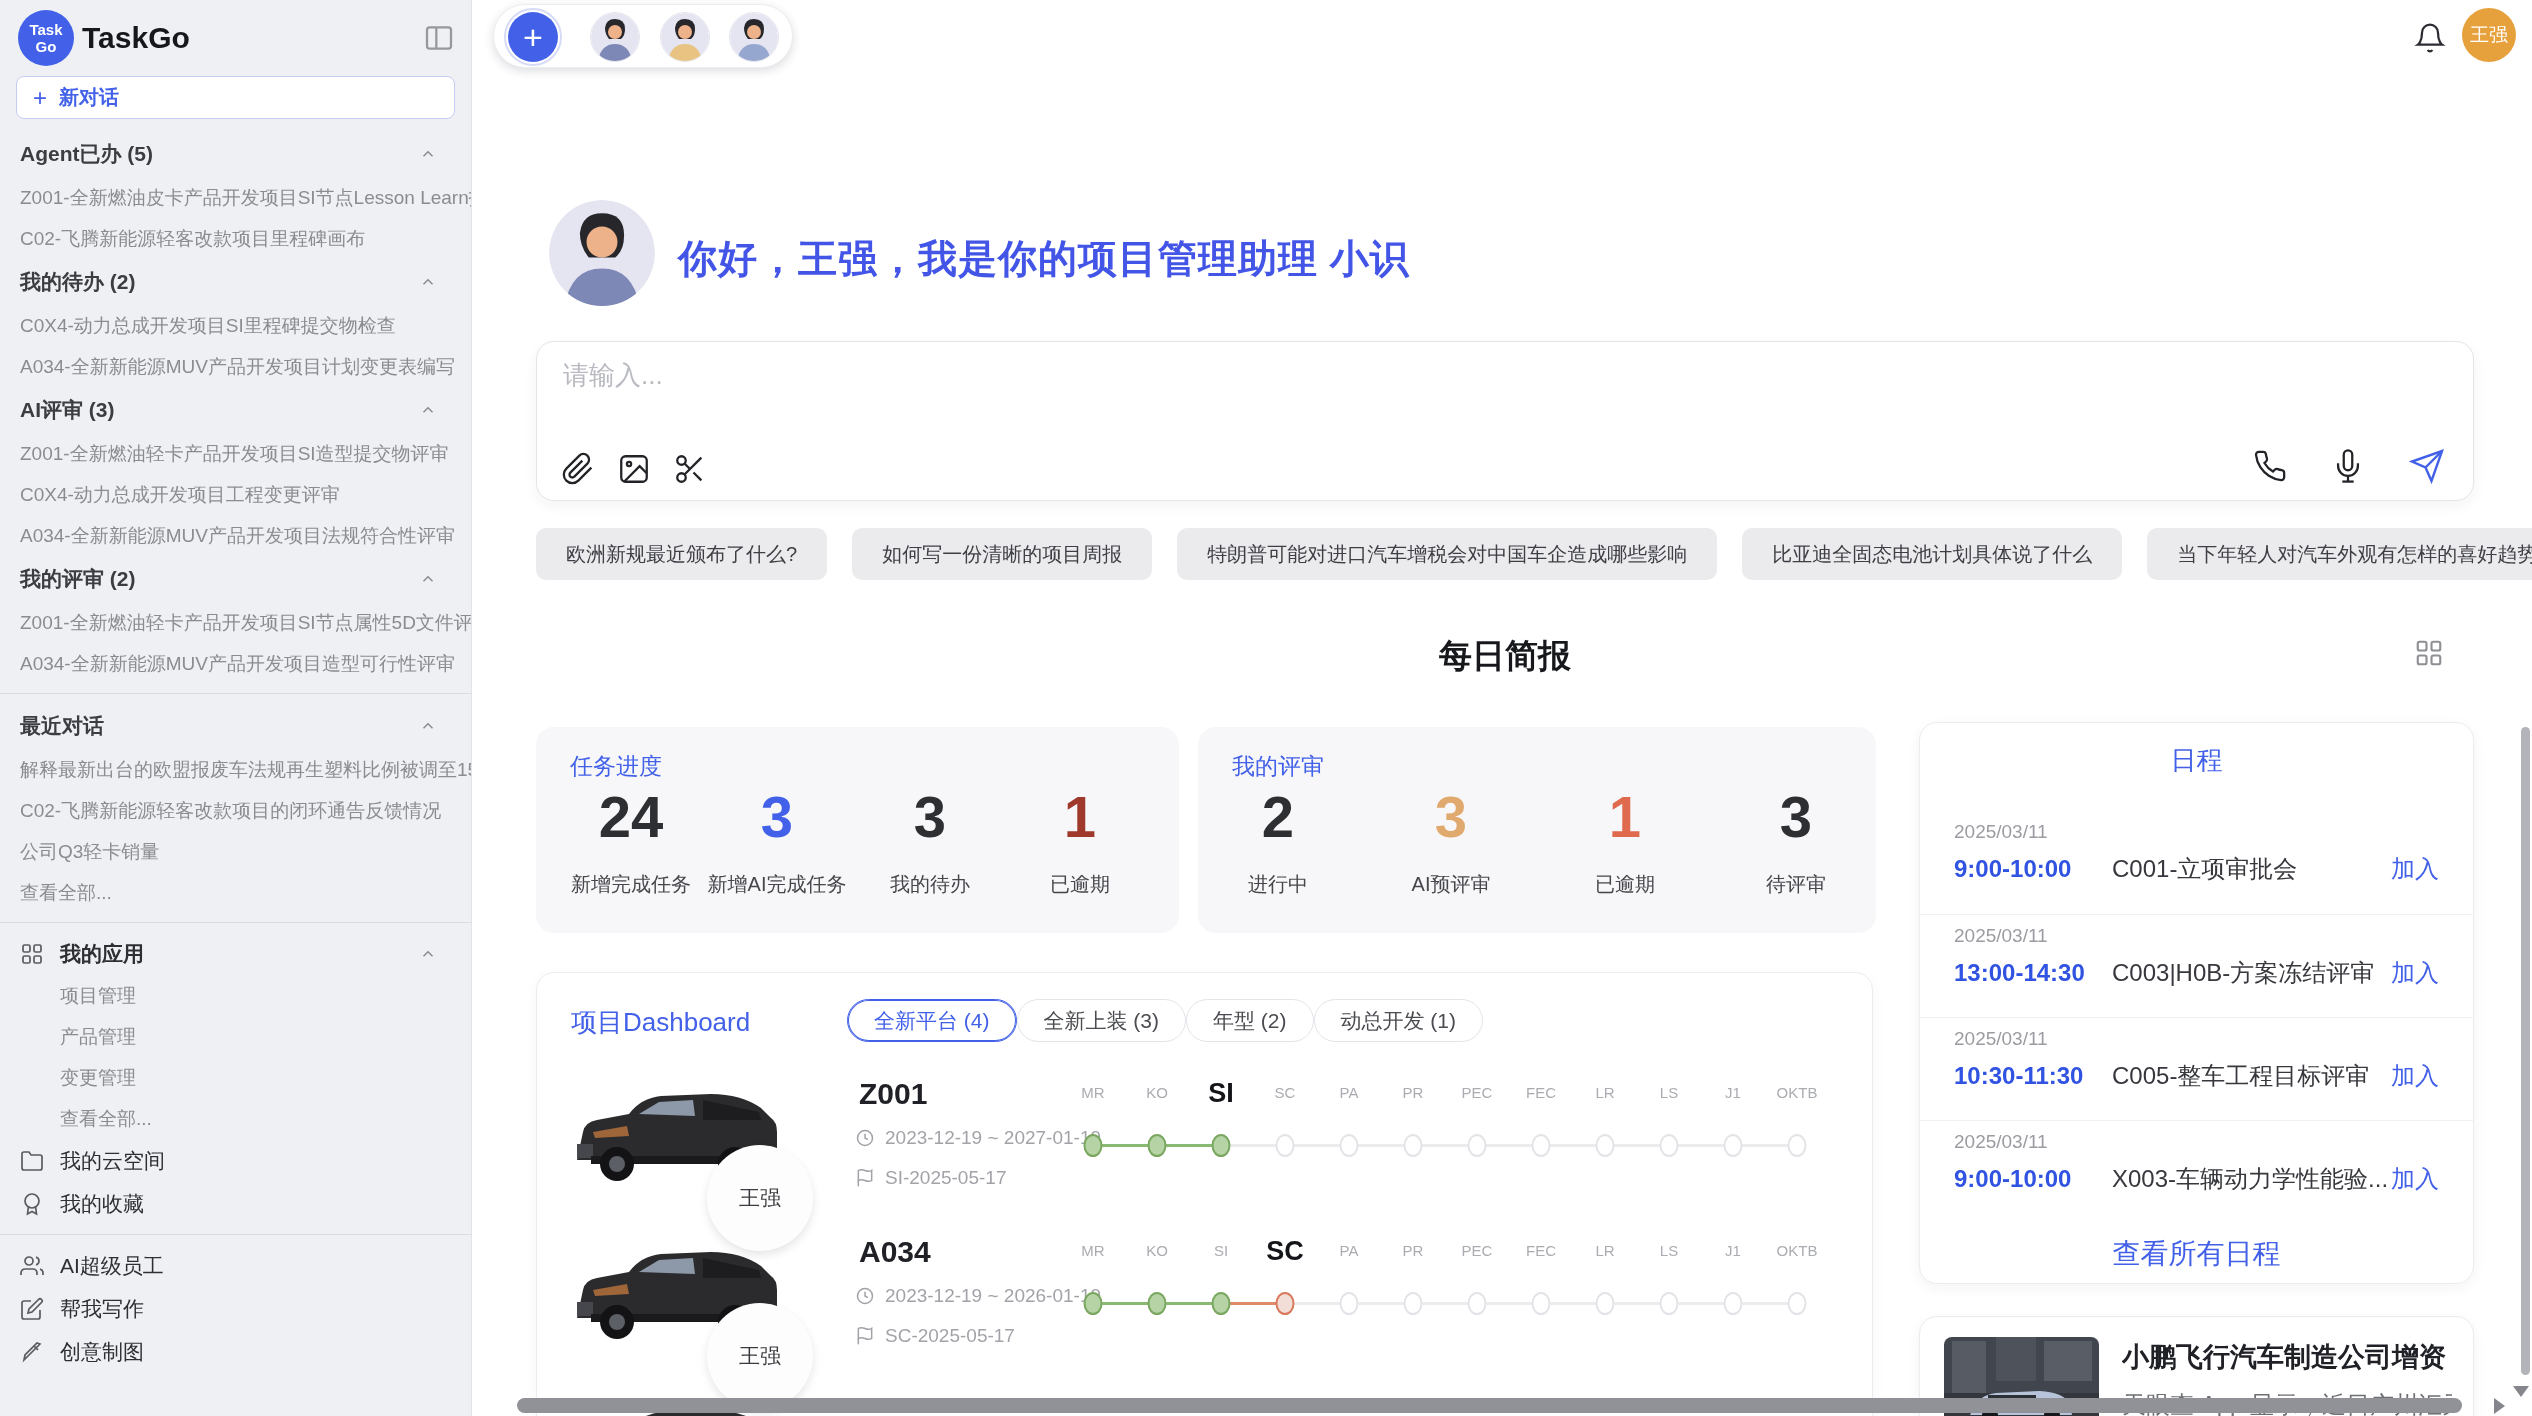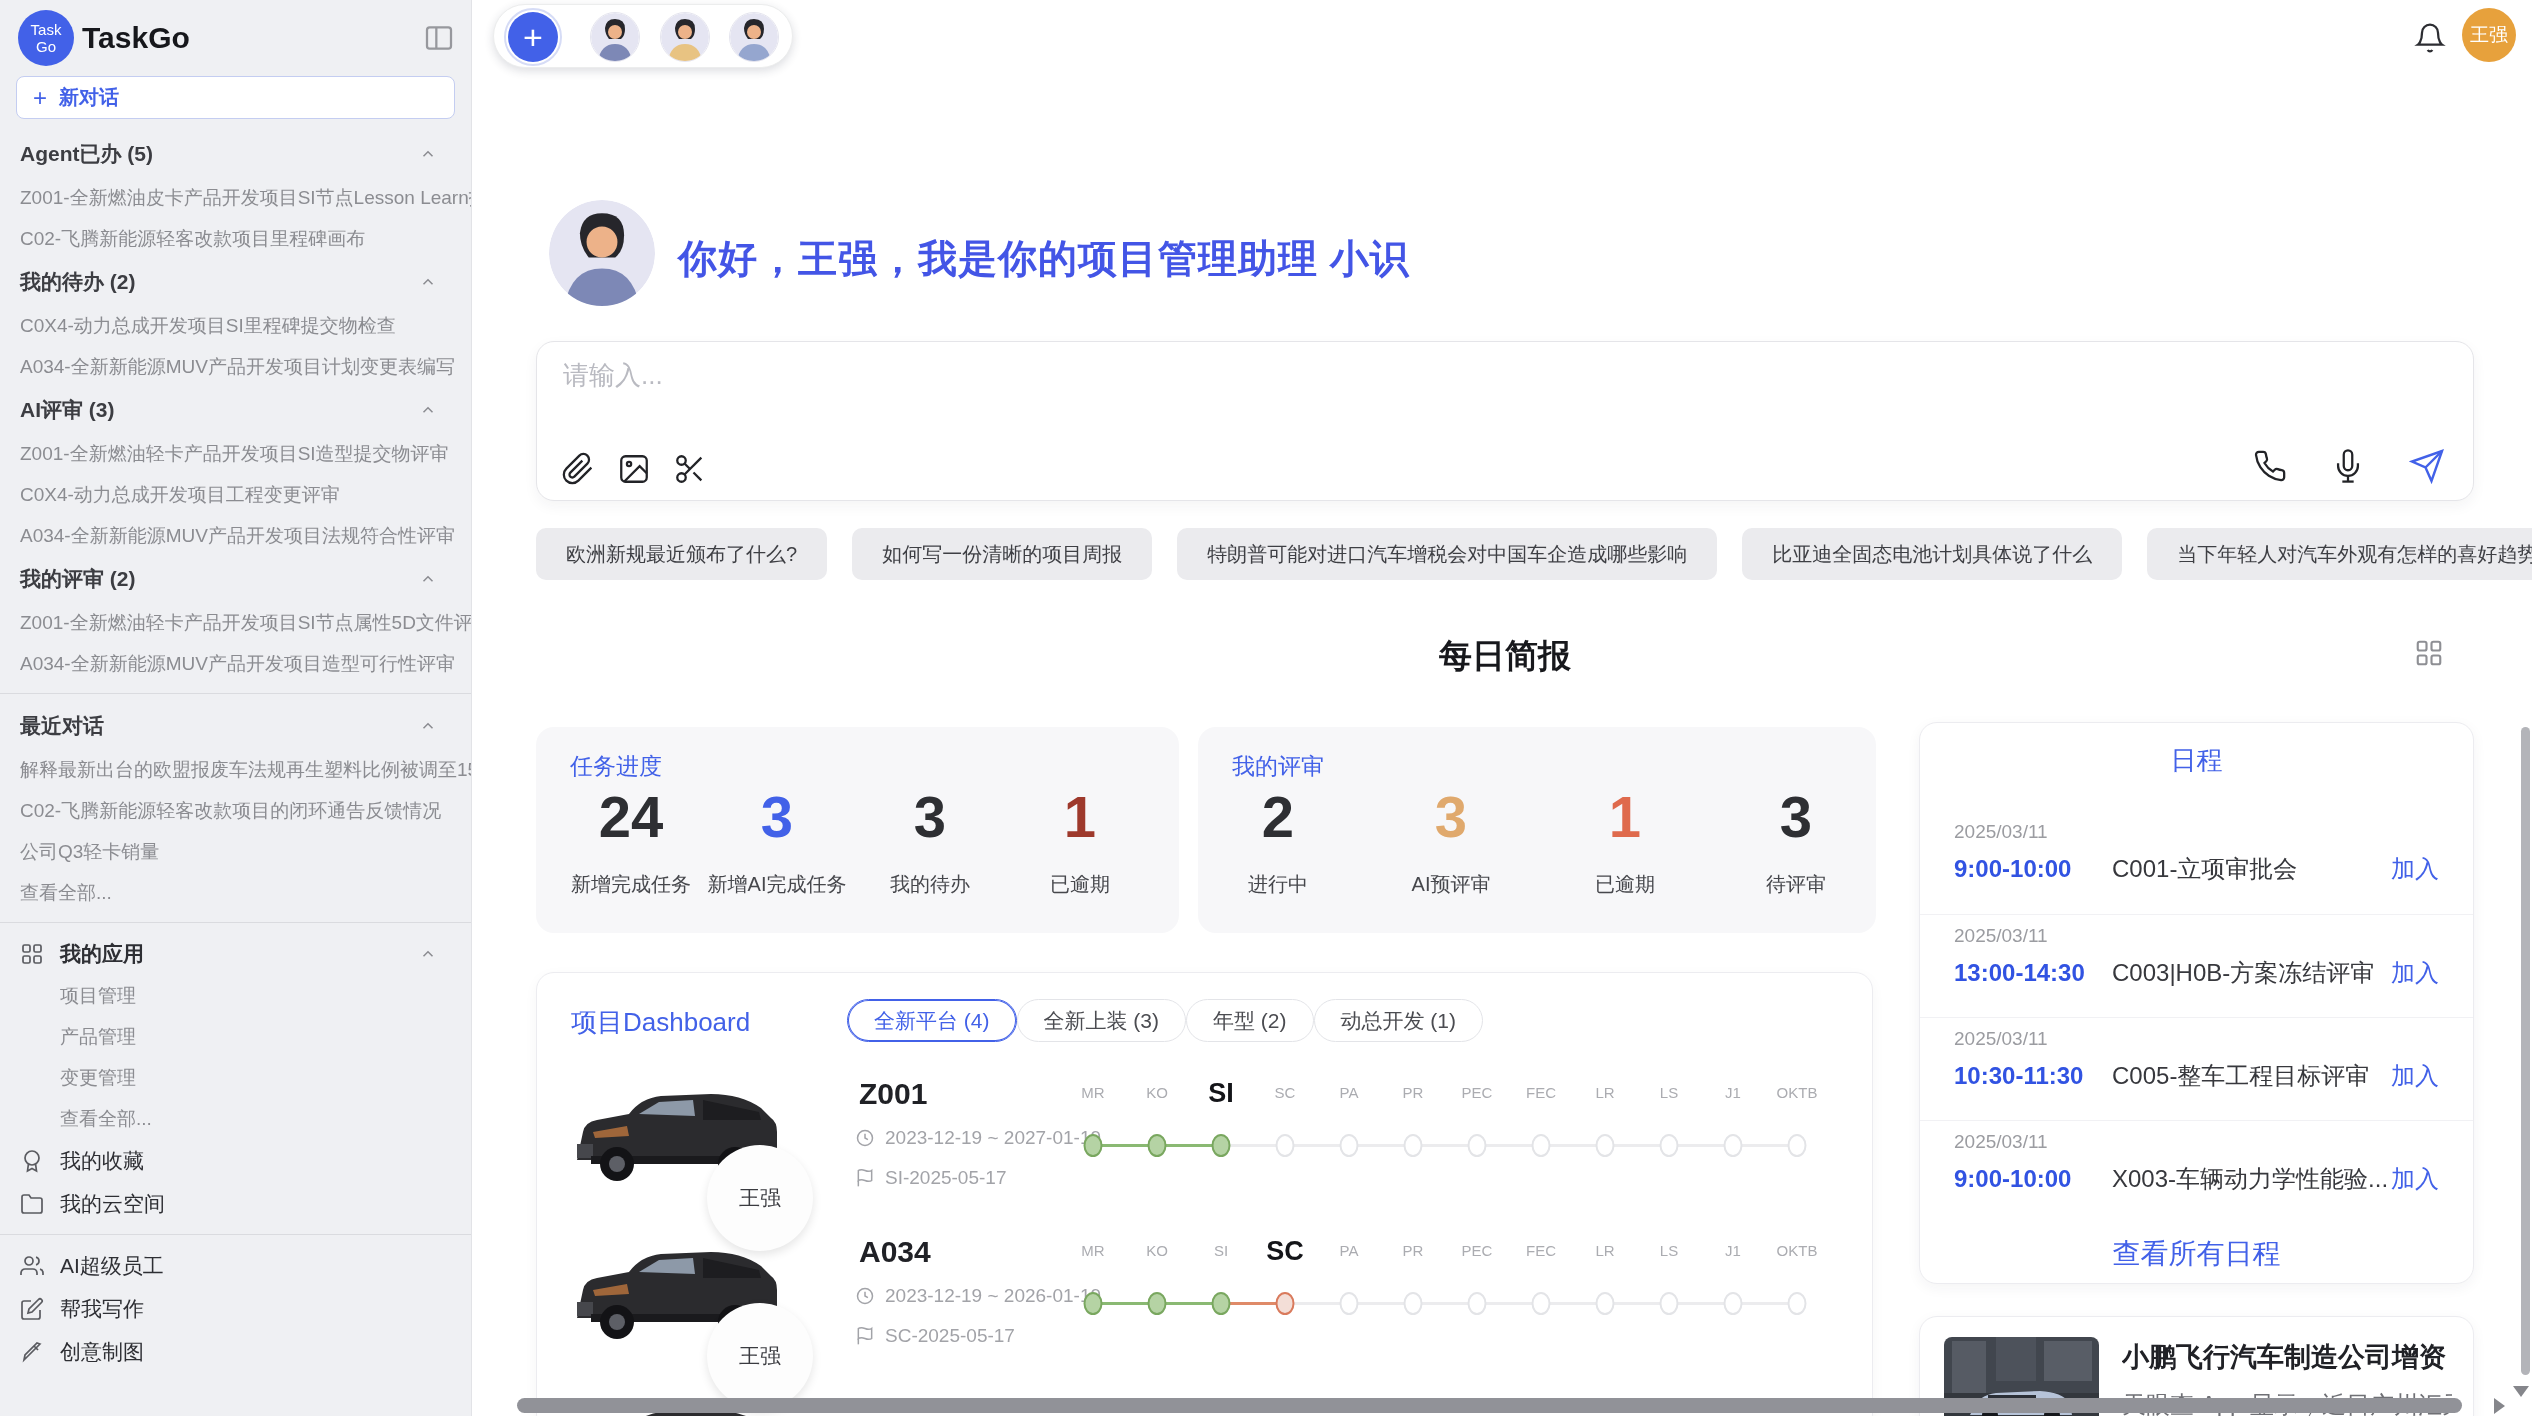--- a/index.html
+++ b/index.html
@@ -3,21 +3,21 @@
 <meta charset="utf-8">
 <style>
   *{margin:0;padding:0;box-sizing:border-box;}
   html,body{width:2532px;height:1416px;overflow:hidden;background:#fff;
     font-family:"Liberation Sans","DejaVu Sans",sans-serif;color:#2f3034;}
   .page{position:relative;width:2532px;height:1416px;}
 
   
   .sidebar{position:absolute;left:0;top:0;width:472px;height:1416px;background:#eff0f3;border-right:1px solid #e2e3e7;overflow:hidden;}
   .sb-head{display:flex;align-items:center;padding:10px 16px 0 18px;height:66px;}
-  .logo{width:56px;height:56px;border-radius:50%;background:#4261e8;color:#fff;display:flex;flex-direction:column;align-items:center;justify-content:center;font-size:15px;font-weight:400;line-height:17px;}
+  .logo{width:56px;height:56px;border-radius:50%;background:#4261e8;color:#fff;display:flex;flex-direction:column;align-items:center;justify-content:center;font-size:15px;font-weight:700;line-height:17px;}
   .app-title{font-size:30px;font-weight:700;color:#17181c;margin-left:8px;flex:1;}
   .icon{display:inline-flex;align-items:center;justify-content:center;}
   .sb-collapse{color:#97989d;cursor:pointer;}
   .new-chat{margin:10px 16px 0 16px;height:43px;border:1px solid #c4cdf1;border-radius:8px;background:#fff;display:flex;align-items:center;gap:12px;padding:0 16px;color:#4261e8;font-size:20px;font-weight:600;cursor:pointer;}
   .new-chat .plus{font-size:24px;font-weight:400;}
   .sb-list{margin-top:12px;}
   .sb-sec-h{height:46px;display:flex;align-items:center;justify-content:space-between;padding:0 34px 0 20px;font-size:21px;font-weight:600;color:#3c3d42;cursor:pointer;}
   .sb-item{height:41px;line-height:41px;padding:0 20px;font-size:19px;color:#8b8c91;white-space:nowrap;overflow:hidden;cursor:pointer;}
   .sb-div{height:1px;background:#dadbdf;margin:9px 0;}
   .sb-row{height:43px;display:flex;align-items:center;gap:16px;padding:0 34px 0 20px;font-size:21px;color:#2e2f34;cursor:pointer;}
@@ -253,33 +253,33 @@
           </span>
       </div>
       <div class="sb-item sb-sub">项目管理</div>
       <div class="sb-item sb-sub">产品管理</div>
       <div class="sb-item sb-sub">变更管理</div>
       <div class="sb-item sb-sub">查看全部...</div>
 
       <div class="sb-row">
         <span class="icon g-ic">
             <svg width="24" height="24" viewBox="0 0 24 24" fill="none" stroke="currentColor" stroke-width="1.7">
-              <circle cx="12" cy="9" r="7"></circle>
-              <polyline points="8.5 14.5 7.5 22 12 19.5 16.5 22 15.5 14.5"></polyline>
-            </svg>
-          </span>
-        <span>我的收藏</span>
+              <path d="M22 19a2 2 0 0 1-2 2H4a2 2 0 0 1-2-2V5a2 2 0 0 1 2-2h5l2 3h9a2 2 0 0 1 2 2z"></path>
+            </svg>
+          </span>
+        <span>我的云空间</span>
       </div>
       <div class="sb-row">
         <span class="icon g-ic">
             <svg width="24" height="24" viewBox="0 0 24 24" fill="none" stroke="currentColor" stroke-width="1.7">
-              <path d="M22 19a2 2 0 0 1-2 2H4a2 2 0 0 1-2-2V5a2 2 0 0 1 2-2h5l2 3h9a2 2 0 0 1 2 2z"></path>
-            </svg>
-          </span>
-        <span>我的云空间</span>
+              <circle cx="12" cy="9" r="7"></circle>
+              <polyline points="8.5 14.5 7.5 22 12 19.5 16.5 22 15.5 14.5"></polyline>
+            </svg>
+          </span>
+        <span>我的收藏</span>
       </div>
 
       <div class="sb-div"></div>
 
       <div class="sb-row">
         <span class="icon g-ic">
             <svg width="24" height="24" viewBox="0 0 24 24" fill="none" stroke="currentColor" stroke-width="1.7">
               <path d="M17 21v-2a4 4 0 0 0-4-4H5a4 4 0 0 0-4 4v2"></path>
               <circle cx="9" cy="7" r="4"></circle>
               <path d="M23 21v-2a4 4 0 0 0-3-3.87"></path>

